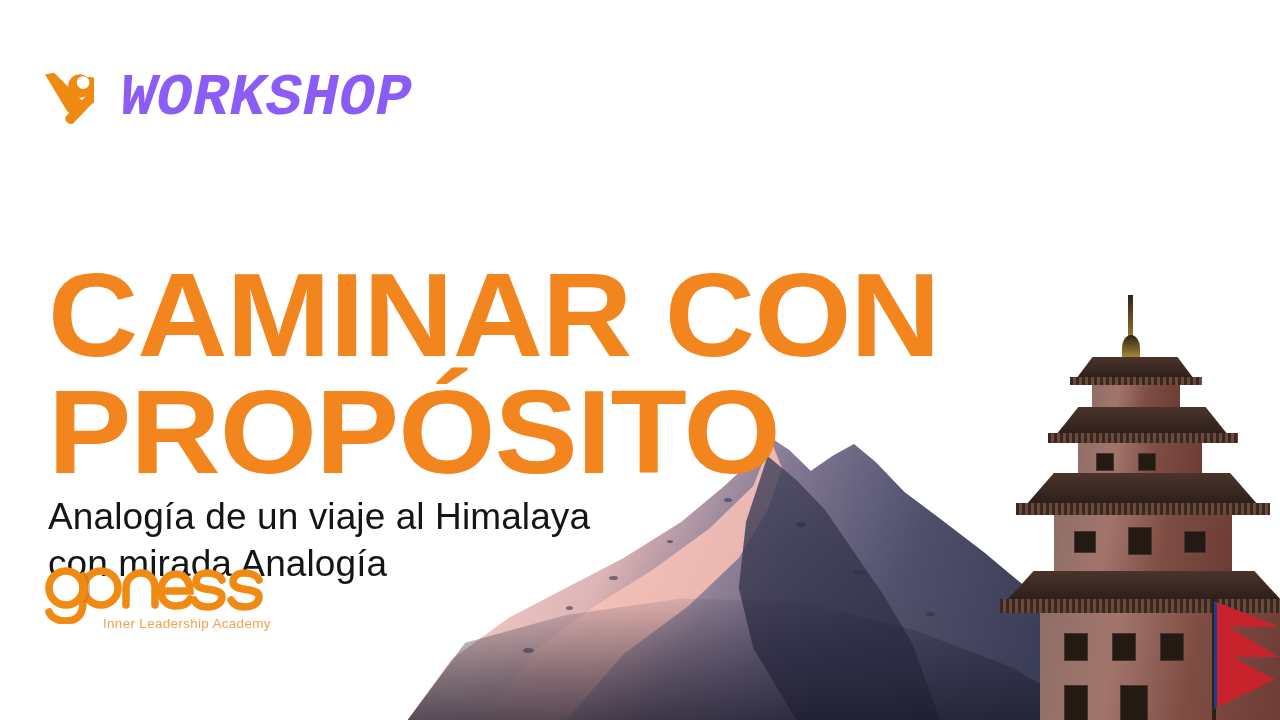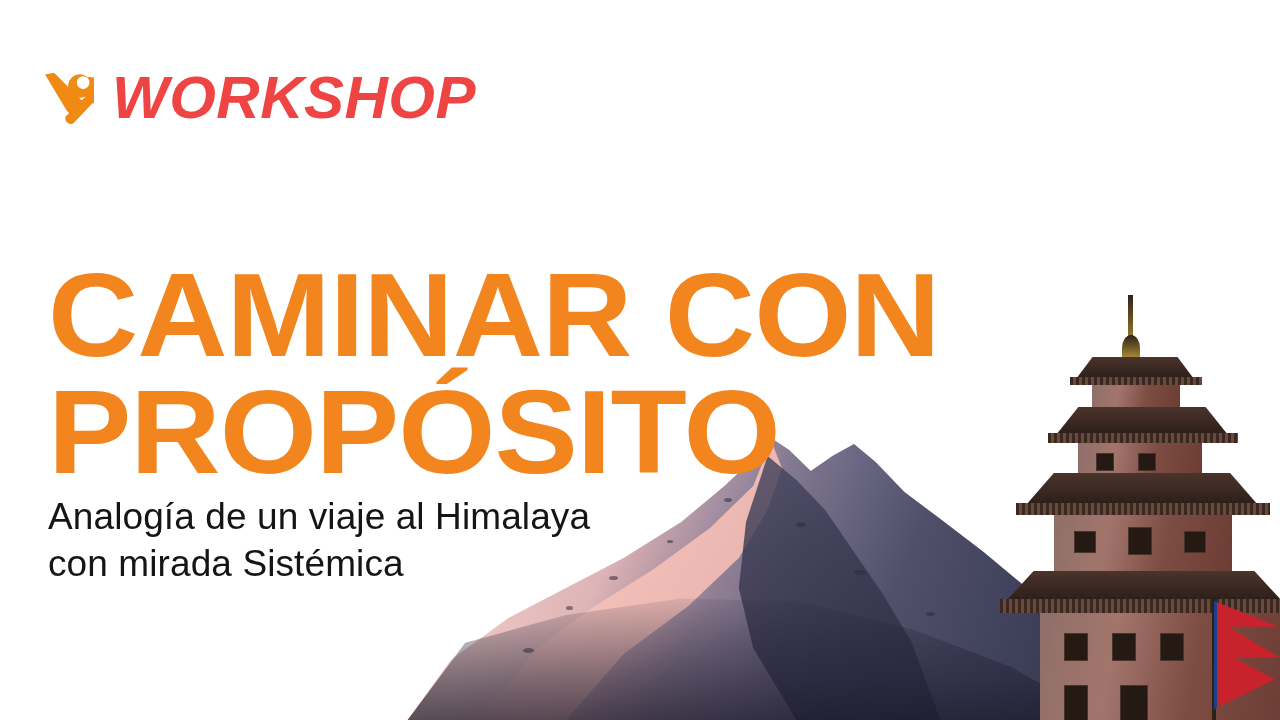--- a/index.html
+++ b/index.html
@@ -157,28 +157,29 @@
     display: flex;
     align-items: center;
     gap: 18px;
   }
   .kicker-icon {
     width: 58px;
     height: 58px;
     display: block;
   }
   .kicker-text {
-    font-family: Liberation Sans, sans-serif;
+    font-family: Liberation Mono, monospace;
     font-style: italic;
     font-weight: 700;
     font-size: 60px;
     letter-spacing: 0.5px;
-    color: #ef4444;
+    color: #8b5cf6;
     line-height: 1;
     white-space: nowrap;
+    margin-left: 8px;
   }
 
   .headline {
     position: absolute;
     left: 48px;
     top: 178px;
     width: 920px;
     color: #F2851E;
     font-family: "Liberation Sans Narrow", "Liberation Sans", sans-serif;
     font-weight: 700;
@@ -307,18 +308,42 @@
       <span class="kicker-text">WORKSHOP</span>
     </div>
 
     <h1 class="headline">
       <span class="hl-line">CAMINAR CON</span>
       <span class="hl-line">PROPÓSITO</span>
     </h1>
 
     <p class="subtitle">
       <span class="sub-line">Analogía de un viaje al Himalaya</span>
-      <span class="sub-line">con mirada Sistémica</span>
+      <span class="sub-line">con mirada Analogía</span>
     </p>
 
+    <div class="logo">
+      <span>
+        <svg class="logo-svg" width="240" height="62" viewBox="0 0 240 62" aria-hidden="true">
+          <g fill="none" stroke="#F08A13" stroke-width="7.5" stroke-linecap="round">
+
+            <circle cx="26" cy="26" r="17"></circle>
+            <path d="M43 14 L43 40 C43 54 36 59 25 59 C17 59 11 55 9 50"></path>
+
+            <circle cx="61" cy="26" r="17"></circle>
+
+            <path d="M86 43 L86 26 C86 17 93 11 101 11 C109 11 115 17 115 26 L115 43"></path>
+
+            <path d="M122 29 L150 29 C150 19 144 12 136 12 C127 12 121 20 121 29 C121 38 127 44 136 44 C143 44 148 41 150 37"></path>
+
+            <path d="M182 18 C180 13 173 11 167 11 C160 11 156 15 156 20 C156 31 182 24 182 35 C182 41 176 45 168 45 C161 45 156 42 154 38"></path>
+
+            <path d="M219 18 C217 13 210 11 204 11 C197 11 193 15 193 20 C193 31 219 24 219 35 C219 41 213 45 205 45 C198 45 193 42 191 38"></path>
+          </g>
+
+          <path d="M44 12 C50 18 50 34 44 41" fill="none" stroke="#C9742F" stroke-width="3" opacity="0.55"></path>
+        </svg>
+      </span>
+      <span class="logo-tagline">Inner Leadership Academy</span>
+    </div>
 
   </div>
 </div>
 
 </body></html>

